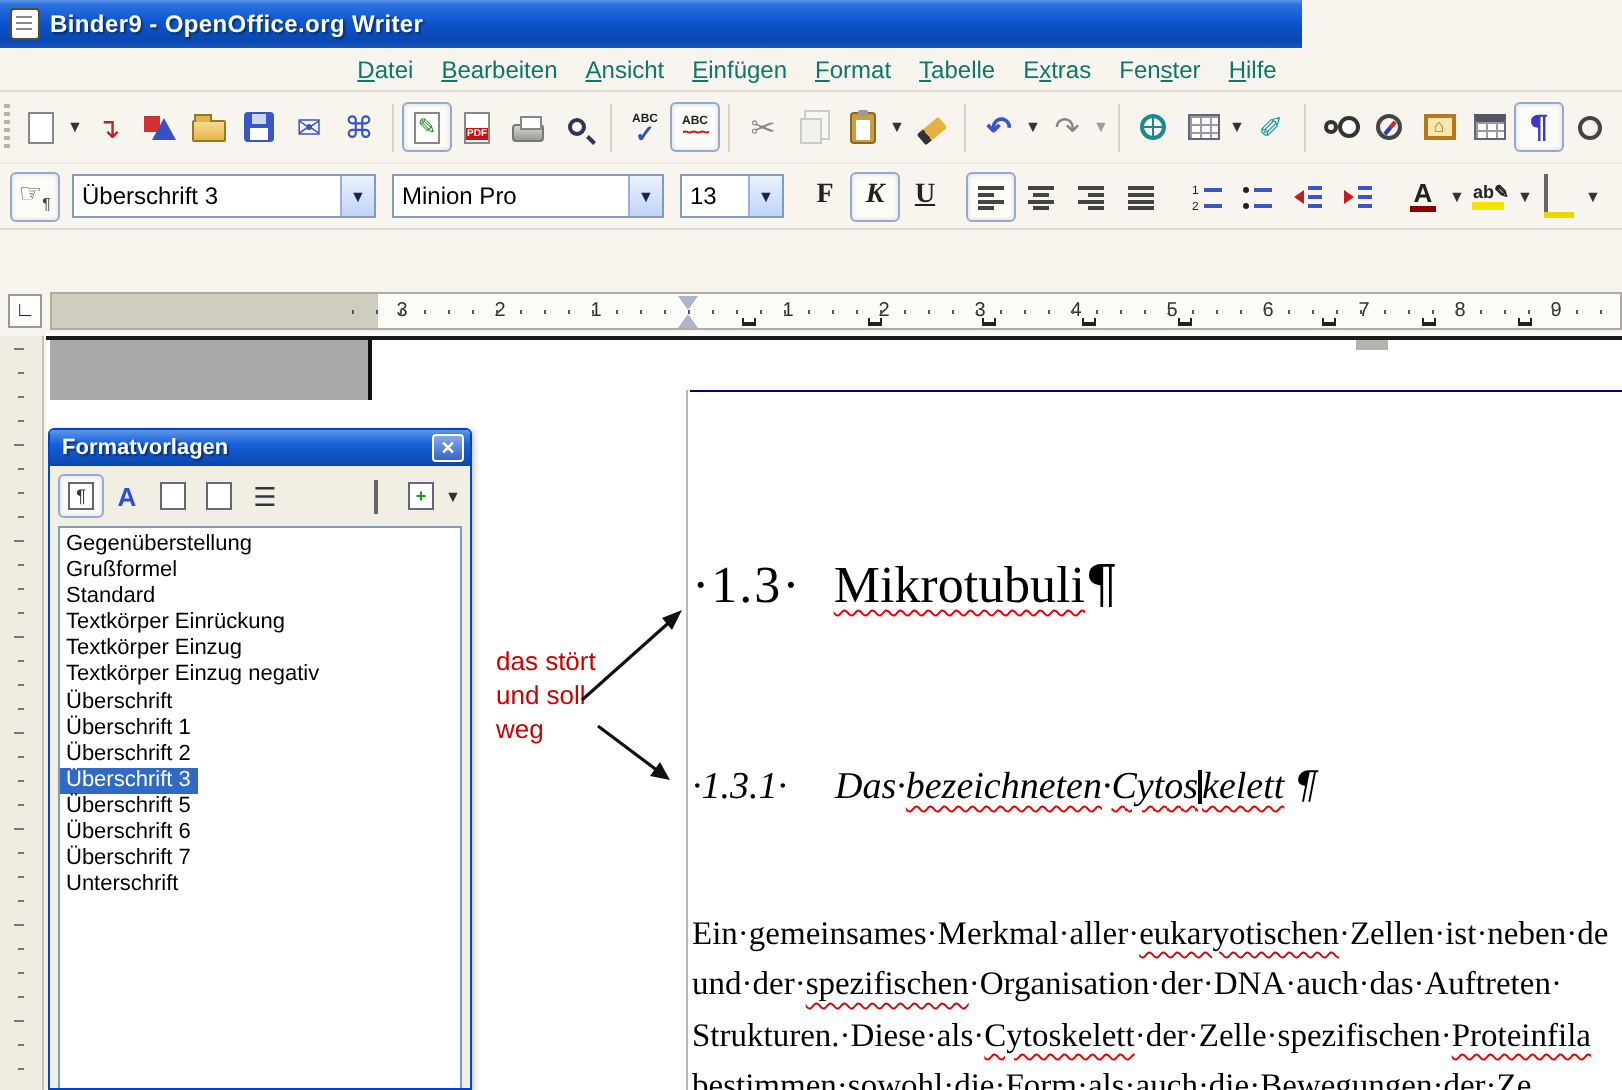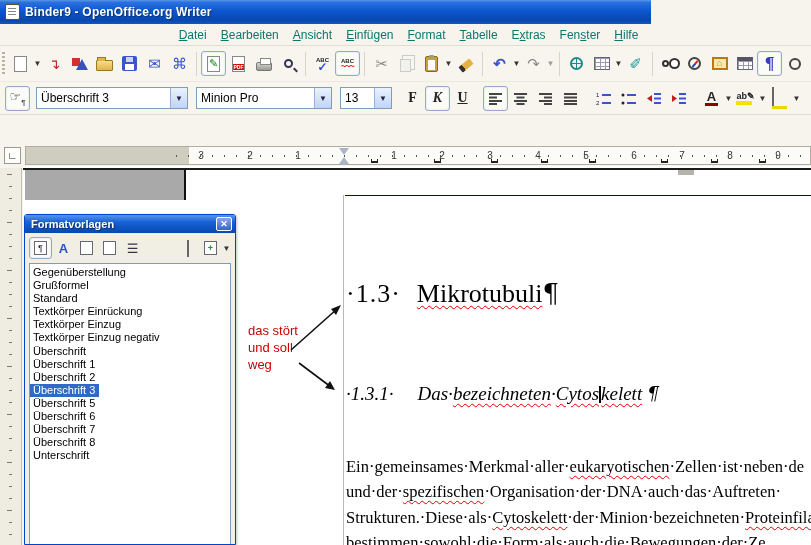--- a/index.html
+++ b/index.html
@@ -517,21 +517,21 @@
       <span class="numpart">·1.3·</span><span class="tabgap"></span><span class="sq">Mikrotubuli</span><span class="hpilc">¶</span>
     </div>
 
     <div id="h131" class="serif">
       <span class="numpart">·1.3.1·</span><span class="tabgap"></span><span id="h131-segs"><span>Das·</span><span class="sq">bezeichneten</span><span>·</span><span class="sq">Cytos</span><span class="tcursor"></span><span class="sq">kelett</span><span> </span></span><span class="hpilc">¶</span>
     </div>
 
     <div id="bodytext" class="serif">
         <div class="bl1"><span>Ein·gemeinsames·Merkmal·aller·</span><span class="sq">eukaryotischen</span><span>·Zellen·ist·neben·de</span></div>
         <div class="bl2"><span>und·der·</span><span class="sq">spezifischen</span><span>·Organisation·der·DNA·auch·das·Auftreten·</span></div>
-        <div class="bl3"><span>Strukturen.·Diese·als·</span><span class="sq">Cytoskelett</span><span>·der·Minion·bezeichneten·</span><span class="sq">Proteinfila</span></div>
+        <div class="bl3"><span>Strukturen.·Diese·als·</span><span class="sq">Cytoskelett</span><span>·der·Zelle·spezifischen·</span><span class="sq">Proteinfila</span></div>
         <div class="bl4"><span>bestimmen·sowohl·die·Form·als·auch·die·Bewegungen·der·Ze</span></div>
       </div>
 
     <div id="annotation">
       <div>das stört</div>
       <div>und soll</div>
       <div>weg</div>
     </div>
 
     <svg id="arrows">
@@ -581,18 +581,17 @@
         <div class="style-item">Textkörper Einrückung</div>
         <div class="style-item">Textkörper Einzug</div>
         <div class="style-item">Textkörper Einzug negativ</div>
         <div class="style-item">Überschrift</div>
         <div class="style-item">Überschrift 1</div>
         <div class="style-item">Überschrift 2</div>
         <div class="style-item sel">Überschrift 3</div>
         <div class="style-item">Überschrift 5</div>
         <div class="style-item">Überschrift 6</div>
         <div class="style-item">Überschrift 7</div>
-        <div class="style-item">Überschrift 8</div>
         <div class="style-item">Unterschrift</div>
       </div>
   </div>
 
 </div>
 
 </body></html>

